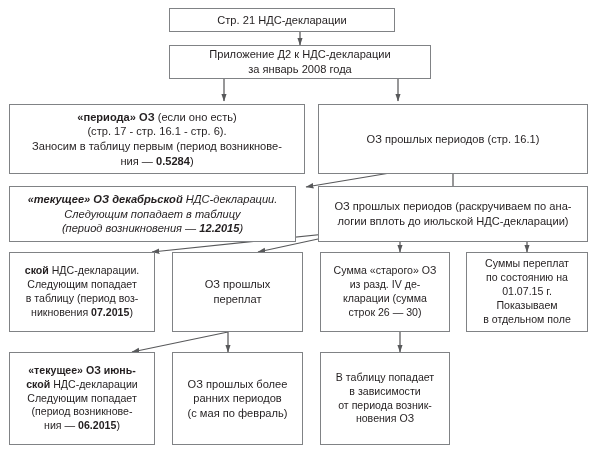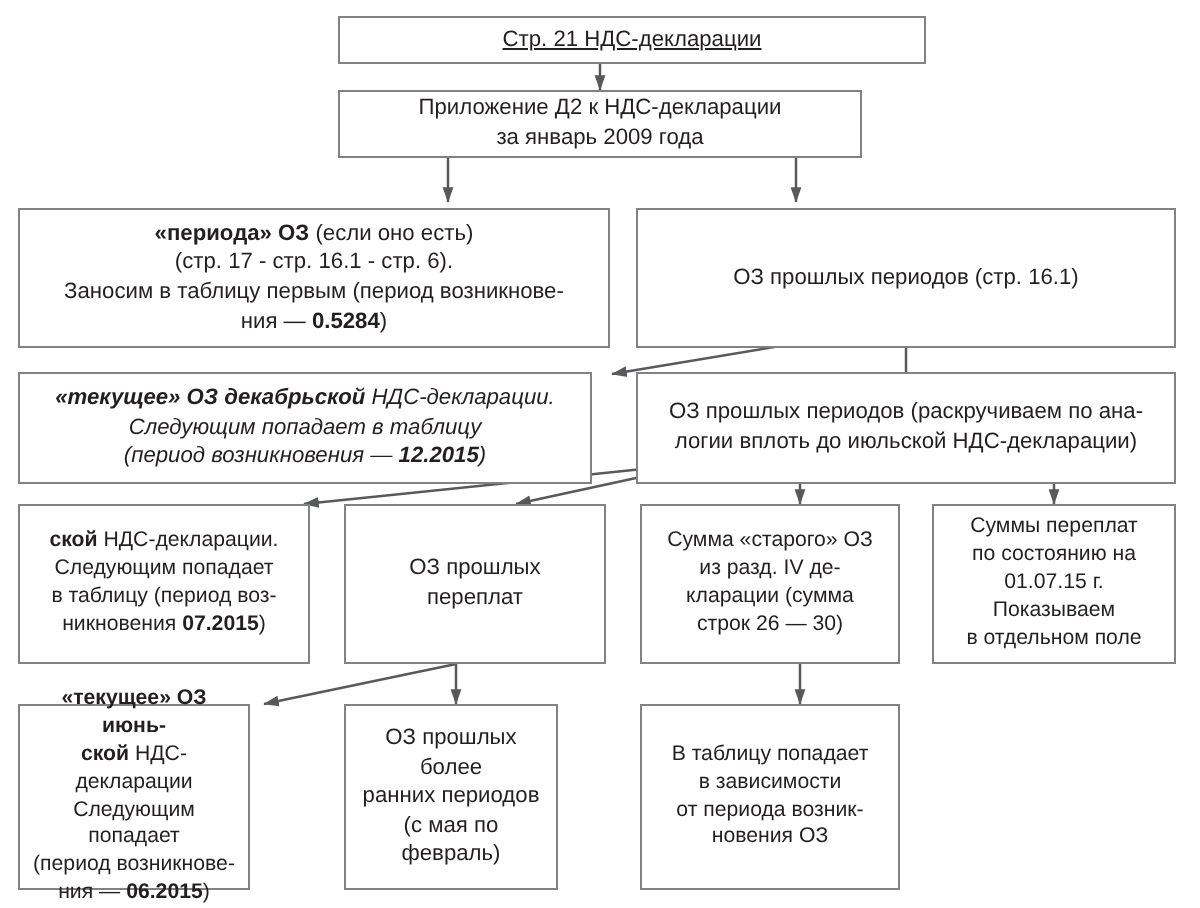--- a/index.html
+++ b/index.html
@@ -70,30 +70,30 @@
       <path d="M400,231 L400,252" marker-end="url(#ah)"></path>
       <path d="M527,231 L527,252" marker-end="url(#ah)"></path>
 
       <path d="M228,332 L132,352" marker-end="url(#ah)"></path>
       <path d="M228,332 L228,352" marker-end="url(#ah)"></path>
 
       <path d="M400,332 L400,352" marker-end="url(#ah)"></path>
     </g>
   </svg>
 
-  <div class="node" style="left:169px; top:8px; width:294px; height:24px;text-decoration:underline;">
+  <div class="node" style="left:169px; top:8px; width:226px; height:24px;">
     <div class="txt">
         <div><span>Стр. 21 НДС-декларации</span></div>
       </div>
   </div>
 
   <div class="node" style="left:169px; top:45px; width:262px; height:34px;">
     <div class="txt">
         <div><span>Приложение Д2 к НДС-декларации</span></div>
-        <div><span>за январь 2009 года</span></div>
+        <div><span>за январь 2008 года</span></div>
       </div>
   </div>
 
   <div class="node" style="left:9px; top:104px; width:296px; height:70px;">
     <div class="txt">
         <div><b>«периода» ОЗ </b><span>(если оно есть)</span></div>
         <div><span>(стр. 17 - стр. 16.1 - стр. 6).</span></div>
         <div><span>Заносим в таблицу первым (период возникнове-</span></div>
         <div><span>ния — </span><b>0.5284</b><span>)</span></div>
       </div>
@@ -148,31 +148,31 @@
   <div class="node n-small" style="left:466px; top:252px; width:122px; height:80px;">
     <div class="txt">
         <div><span>Суммы переплат</span></div>
         <div><span>по состоянию на</span></div>
         <div><span>01.07.15 г.</span></div>
         <div><span>Показываем</span></div>
         <div><span>в отдельном поле</span></div>
       </div>
   </div>
 
-  <div class="node n-small" style="left:9px; top:352px; width:116px; height:93px;">
+  <div class="node n-small" style="left:9px; top:352px; width:146px; height:93px;">
     <div class="txt">
         <div><b>«текущее» ОЗ июнь-</b></div>
         <div><b>ской </b><span>НДС-декларации</span></div>
         <div><span>Следующим попадает</span></div>
         <div><span>(период возникнове-</span></div>
         <div><span>ния —  </span><b>06.2015</b><span>)</span></div>
       </div>
   </div>
 
-  <div class="node" style="left:172px; top:352px; width:107px; height:93px;">
+  <div class="node" style="left:172px; top:352px; width:131px; height:93px;">
     <div class="txt">
         <div><span>ОЗ прошлых более</span></div>
         <div><span>ранних периодов</span></div>
         <div><span>(с мая по февраль)</span></div>
       </div>
   </div>
 
   <div class="node n-small" style="left:320px; top:352px; width:130px; height:93px;">
     <div class="txt">
         <div><span>В таблицу попадает</span></div>

